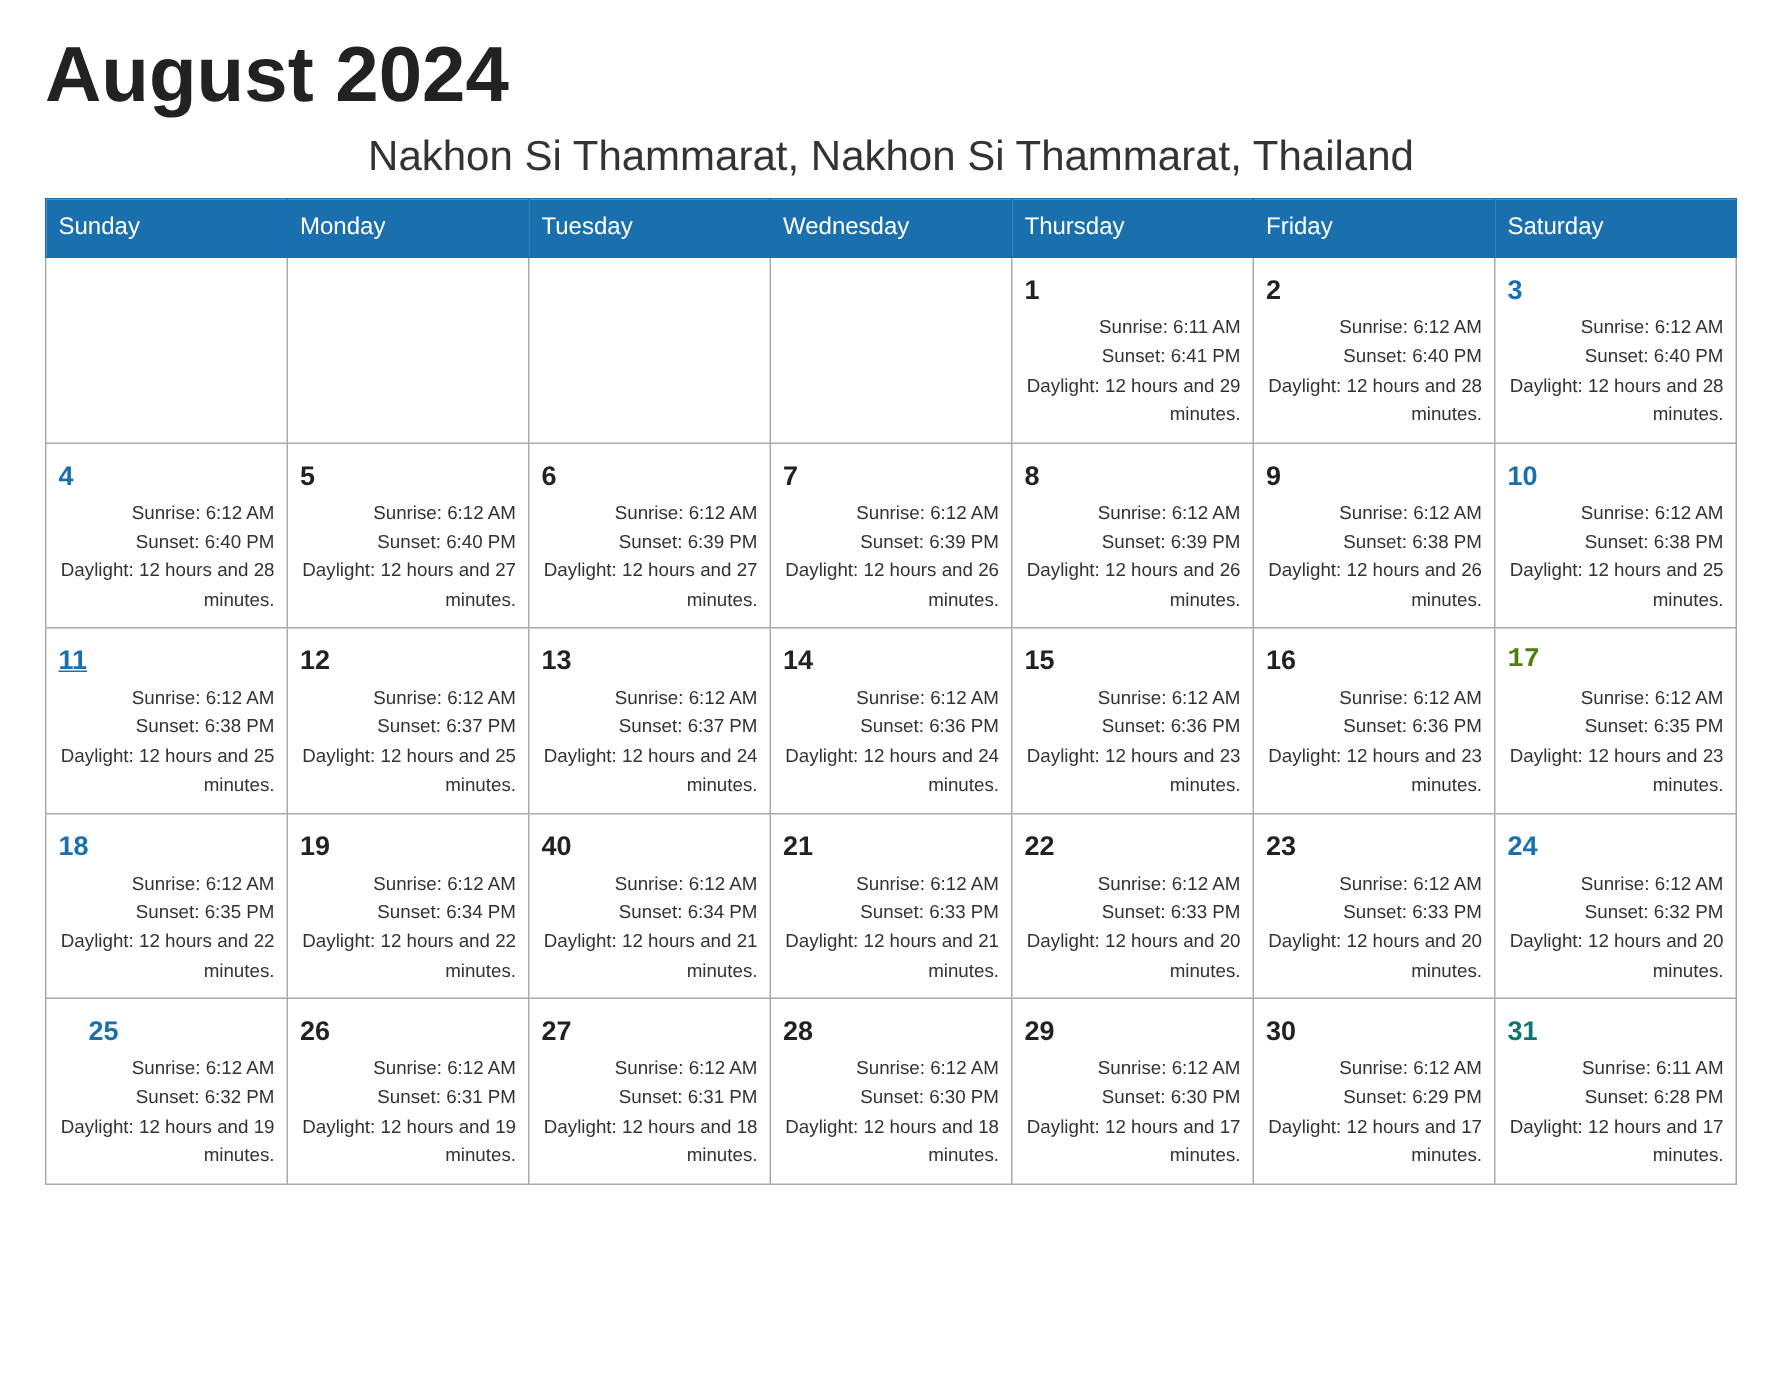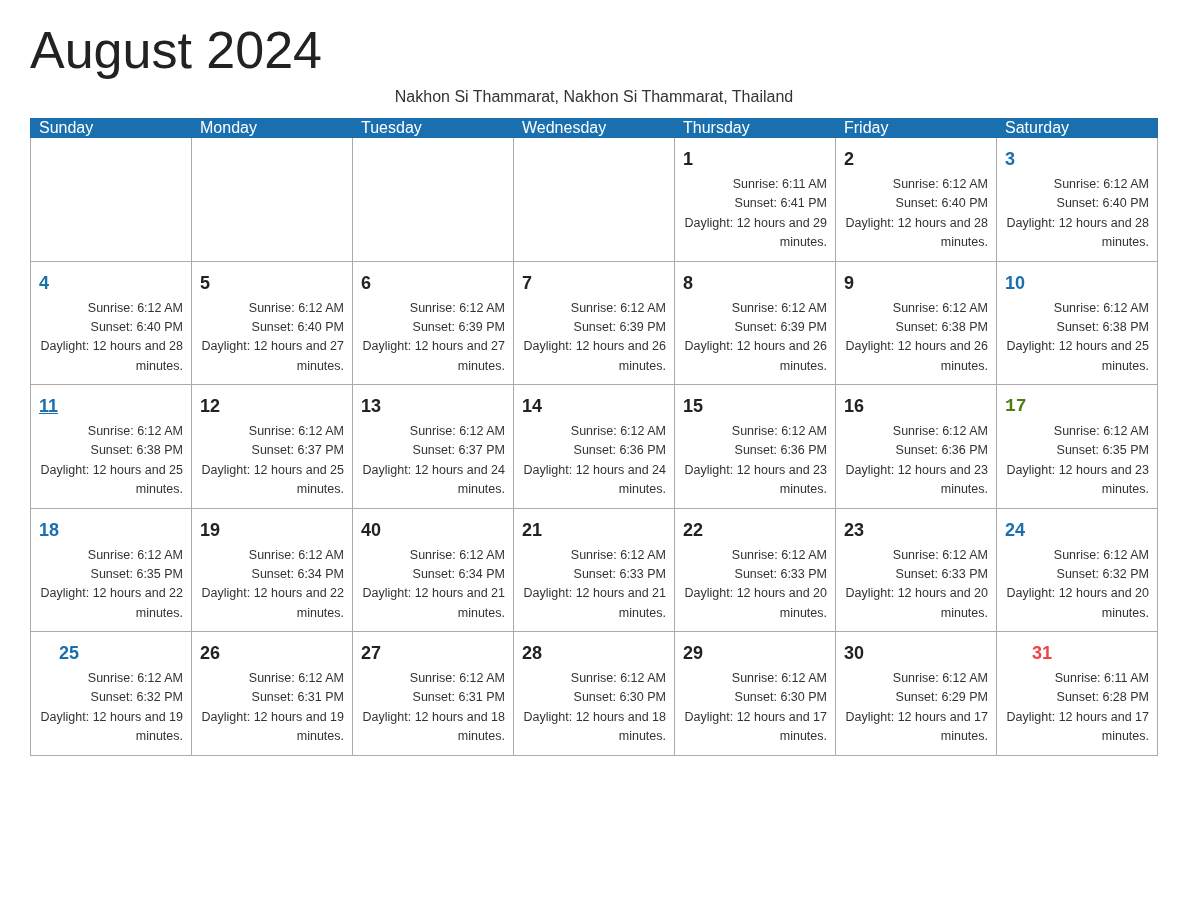--- a/index.html
+++ b/index.html
@@ -41,40 +41,40 @@
     .logo-box {
       display: flex;
       flex-direction: column;
     }
     .logo-row1 {
       display: flex;
       align-items: center;
     }
     .month-title {
       font-size: 52px;
-      font-weight: 400;
+      font-weight: 700;
       color: #222;
       text-align: right;
     }
     .location-title {
-      font-size: 16px;
+      font-size: 28px;
       font-weight: normal;
       color: #333;
       text-align: center;
       margin-bottom: 12px;
     }
     .calendar-table {
       width: 100%;
       border-collapse: collapse;
       border: 1px solid #555;
     }
     .calendar-table th {
       background-color: #1a6faf;
       color: #fff;
-      padding: 0 8px;
+      padding: 10px 8px;
       font-size: 16px;
       font-weight: normal;
       text-align: left;
       border: 1px solid #1a6faf;
     }
     .calendar-table td {
       vertical-align: top;
       padding: 8px 8px;
       border: 1px solid #aaa;
       width: 14.28%;
@@ -258,18 +258,18 @@
         </td>
         <td>
           <span class="day-num">29</span>
           <div class="day-info">Sunrise: 6:12 AM<br>Sunset: 6:30 PM<br>Daylight: 12 hours and 17 minutes.</div>
         </td>
         <td>
           <span class="day-num">30</span>
           <div class="day-info">Sunrise: 6:12 AM<br>Sunset: 6:29 PM<br>Daylight: 12 hours and 17 minutes.</div>
         </td>
         <td>
-          <span class="day-num" style="color: #ef4444; margin-left: 27px;">31</span>
+          <span class="day-num" style="color: #0f766e;">31</span>
           <div class="day-info">Sunrise: 6:11 AM<br>Sunset: 6:28 PM<br>Daylight: 12 hours and 17 minutes.</div>
         </td>
       </tr>
     </tbody>
 </table>
 
 </body></html>

